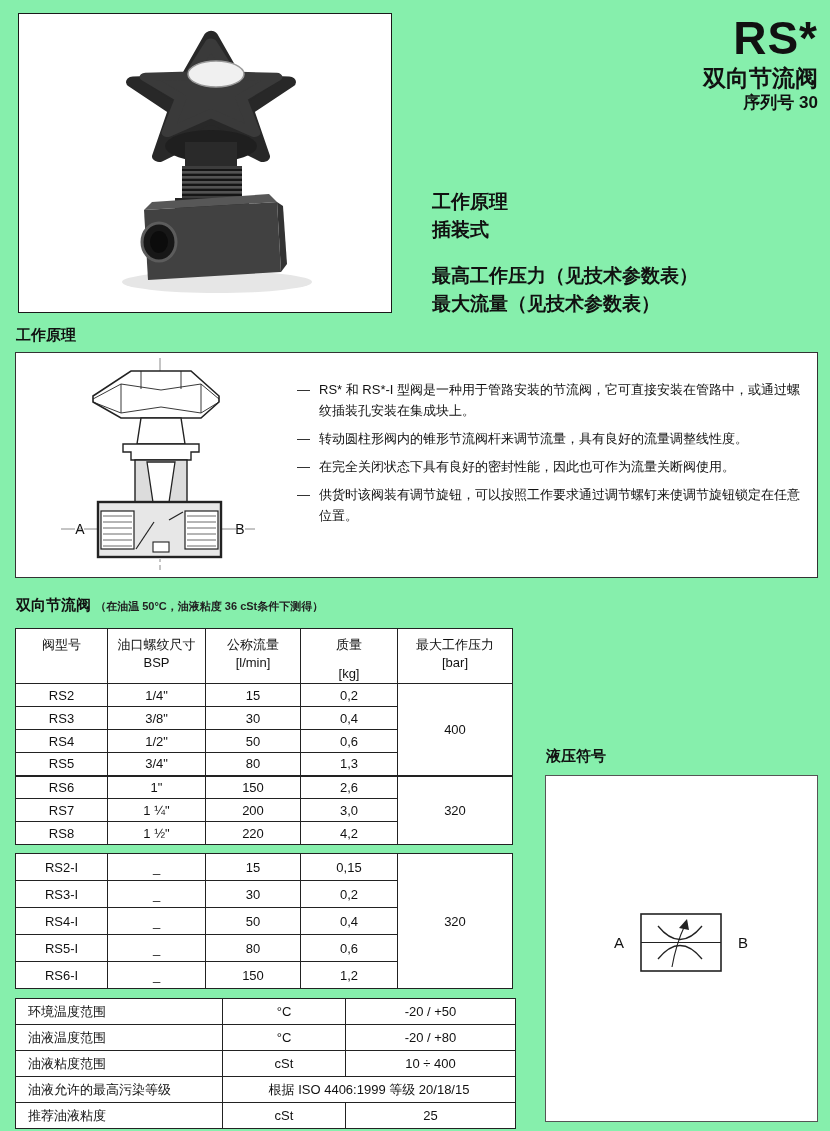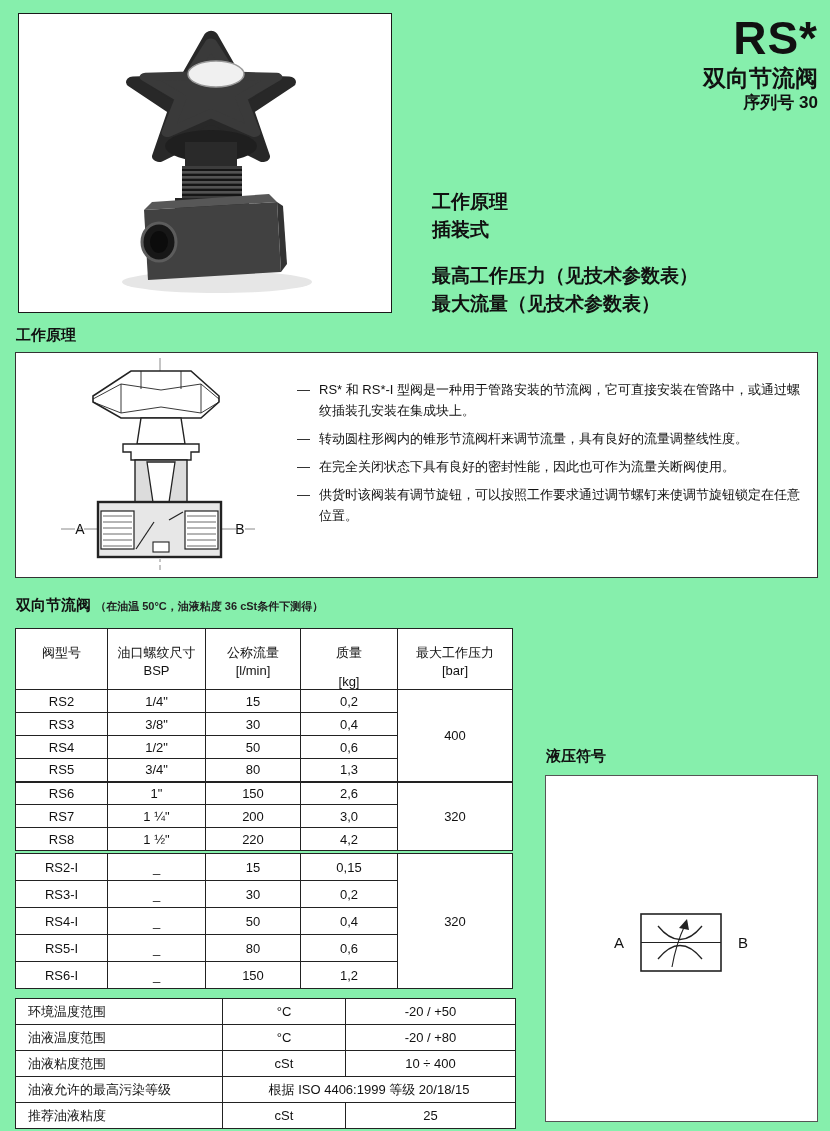--- a/index.html
+++ b/index.html
@@ -32,21 +32,21 @@
   .bullets { position:absolute; left:281px; top:26px; width:514px; }
   .bullet { display:flex; font-size:13px; line-height:21px; margin-bottom:7px; color:#111; }
   .bullet .marker { flex:0 0 22px; }
   .bullet .btxt { flex:1; }
   
   table { border-collapse:collapse; table-layout:fixed; background:#fff; }
   td, th { border:1px solid #222; font-size:13px; font-weight:normal;
     text-align:center; vertical-align:middle; padding:0; color:#111; }
   .tbl { position:absolute; left:15px; }
   .tbl-main { top:628px; }
-  .tbl-main th { height:55px; vertical-align:top; padding-top:15px; }
+  .tbl-main th { height:55px; vertical-align:top; padding-top:7px; }
   .hdr-sub { margin-top:1px; }
   .hdr-gap { margin-top:12px; }
   .tbl-main tr.data-row td { height:23px; }
   .tbl-i { top:853px; }
   .tbl-i tr td { height:27px; }
   tr.group-start td { border-top:2px solid #222; }
   .tbl-cond { top:998px; }
   .tbl-cond td { height:26px; }
   .tbl-cond td.lbl { text-align:left; padding-left:12px; }
   

